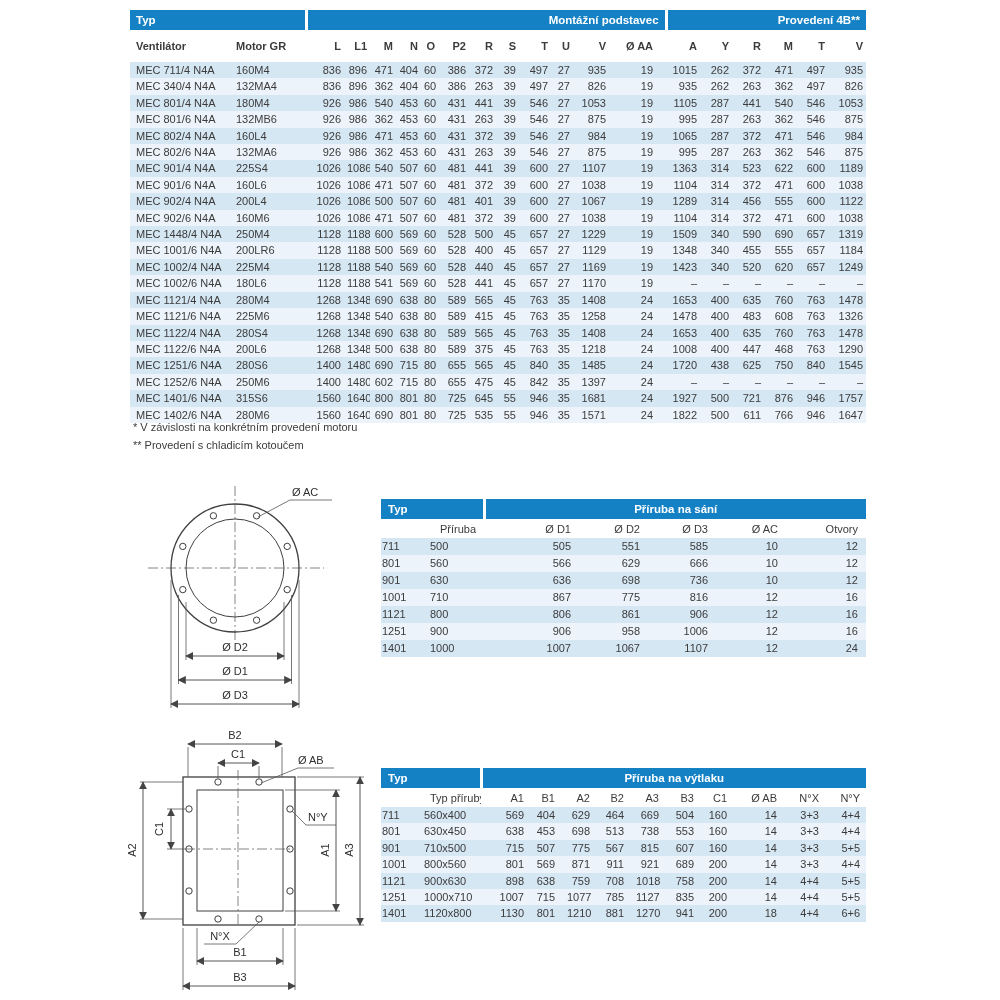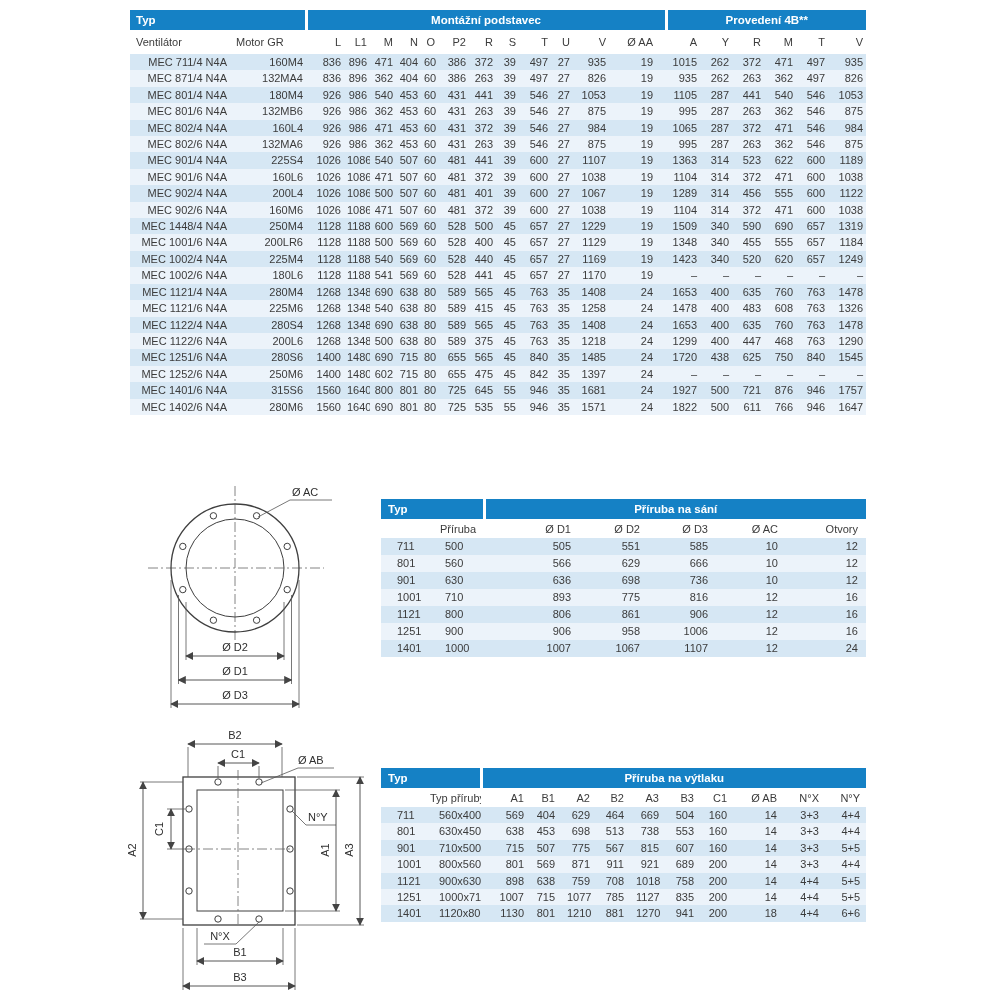--- a/index.html
+++ b/index.html
@@ -8,45 +8,45 @@
 
   table{border-collapse:collapse;table-layout:fixed;font-size:11px;color:#3b3b3b;}
   th,td{white-space:nowrap;overflow:hidden;}
 
   
   .t-main{position:absolute;left:130px;top:10px;width:736px;}
   .t-main .band th{background:#1581C5;color:#fff;font-weight:bold;font-size:11.5px;
     height:20px;padding:0 6px;}
   .t-main .band th.gap{border-left:3px solid #fff;}
   .t-main .band .left{text-align:left;}
-  .t-main .band .center{text-align:center;}
-  .t-main .cols th{font-weight:normal;height:24px;padding:0 3px;text-align:right;}
+  .t-main .band .center{text-align:right;}
+  .t-main .cols th{font-weight:bold;height:32px;padding:0 3px;text-align:right;}
   .t-main .cols th:nth-child(-n+2){text-align:left;padding-left:6px;}
   .t-main .cols th:nth-child(14){padding-right:13px;}
   .t-main tbody td{height:16.4px;line-height:16.4px;padding:0 3px;text-align:right;}
-  .t-main tbody td:nth-child(-n+2){text-align:right;padding-left:6px;}
+  .t-main tbody td:nth-child(-n+2){text-align:left;padding-left:6px;}
   .t-main tbody td:nth-child(14){padding-right:13px;}
   .t-main tbody tr:nth-child(odd){background:#D6E7F4;}
   .t-main tbody tr:nth-child(even){background:#ECF3FA;}
 
   
   .t-sub{position:absolute;width:485px;}
   .t-suction{left:381px;top:499px;}
   .t-discharge{left:381px;top:768px;}
   .t-sub .band th{background:#1581C5;color:#fff;font-weight:bold;font-size:11.5px;
     height:20px;padding:0 7px;}
   .t-sub .band th.gap{border-left:3px solid #fff;margin-top:44px;}
   .t-sub .band .left{text-align:left;}
   .t-sub .band .center{text-align:center;}
   .t-sub .cols th{font-weight:normal;height:19px;padding:0 8px;text-align:right;}
   .t-sub .cols th:nth-child(-n+2){text-align:right;padding-left:7px;}
   .t-suction tbody td{height:17px;line-height:17px;}
   .t-discharge tbody td{height:16.4px;line-height:16.4px;}
   .t-sub tbody td{padding:0 8px;text-align:right;}
-  .t-sub tbody td:nth-child(-n+2){text-align:left;padding-left:16px;}
+  .t-sub tbody td:nth-child(-n+2){text-align:left;padding-left:1px;}
   .t-discharge .cols th{padding:0 6px;}
   .t-discharge tbody td{padding:0 6px;}
   .t-sub tbody tr:nth-child(odd){background:#D6E7F4;}
   .t-sub tbody tr:nth-child(even){background:#ECF3FA;}
 
   
   .footnotes{position:absolute;left:133px;top:418px;font-size:11px;line-height:18px;color:#3b3b3b;}
 
   
   .diag{position:absolute;}
@@ -133,21 +133,21 @@
           <td>935</td>
           <td>19</td>
           <td>1015</td>
           <td>262</td>
           <td>372</td>
           <td>471</td>
           <td>497</td>
           <td>935</td>
         </tr>
         <tr>
-          <td>MEC 871/4 N4A</td>
+          <td>MEC 340/4 N4A</td>
           <td>132MA4</td>
           <td>836</td>
           <td>896</td>
           <td>362</td>
           <td>404</td>
           <td>60</td>
           <td>386</td>
           <td>263</td>
           <td>39</td>
           <td>497</td>
@@ -499,21 +499,21 @@
           <td>500</td>
           <td>638</td>
           <td>80</td>
           <td>589</td>
           <td>375</td>
           <td>45</td>
           <td>763</td>
           <td>35</td>
           <td>1218</td>
           <td>24</td>
-          <td>1299</td>
+          <td>1008</td>
           <td>400</td>
           <td>447</td>
           <td>468</td>
           <td>763</td>
           <td>1290</td>
         </tr>
         <tr>
           <td>MEC 1251/6 N4A</td>
           <td>280S6</td>
           <td>1400</td>
@@ -597,20 +597,24 @@
           <td>1822</td>
           <td>500</td>
           <td>611</td>
           <td>766</td>
           <td>946</td>
           <td>1647</td>
         </tr>
       </tbody>
   </table>
 
+  <div class="footnotes">
+    <div>* V závislosti na konkrétním provedení motoru</div>
+    <div>** Provedení s chladicím kotoučem</div>
+  </div>
 
   <svg class="diag d-suction" width="250" height="232" viewBox="0 0 250 232">
     <defs>
       <marker id="ar1" viewBox="0 0 10 10" refX="9" refY="5" markerWidth="9" markerHeight="9" orient="auto-start-reverse">
         <path d="M0,0 L10,5 L0,10 z" fill="#444"></path>
       </marker>
     </defs>
 
     <line class="cl" x1="20" y1="88" x2="196" y2="88"></line>
     <line class="cl" x1="107" y1="6" x2="107" y2="162"></line>
@@ -697,21 +701,21 @@
           <td>630</td>
           <td>636</td>
           <td>698</td>
           <td>736</td>
           <td>10</td>
           <td>12</td>
         </tr>
         <tr>
           <td>1001</td>
           <td>710</td>
-          <td>893</td>
+          <td>867</td>
           <td>775</td>
           <td>816</td>
           <td>12</td>
           <td>16</td>
         </tr>
         <tr>
           <td>1121</td>
           <td>800</td>
           <td>806</td>
           <td>861</td>

